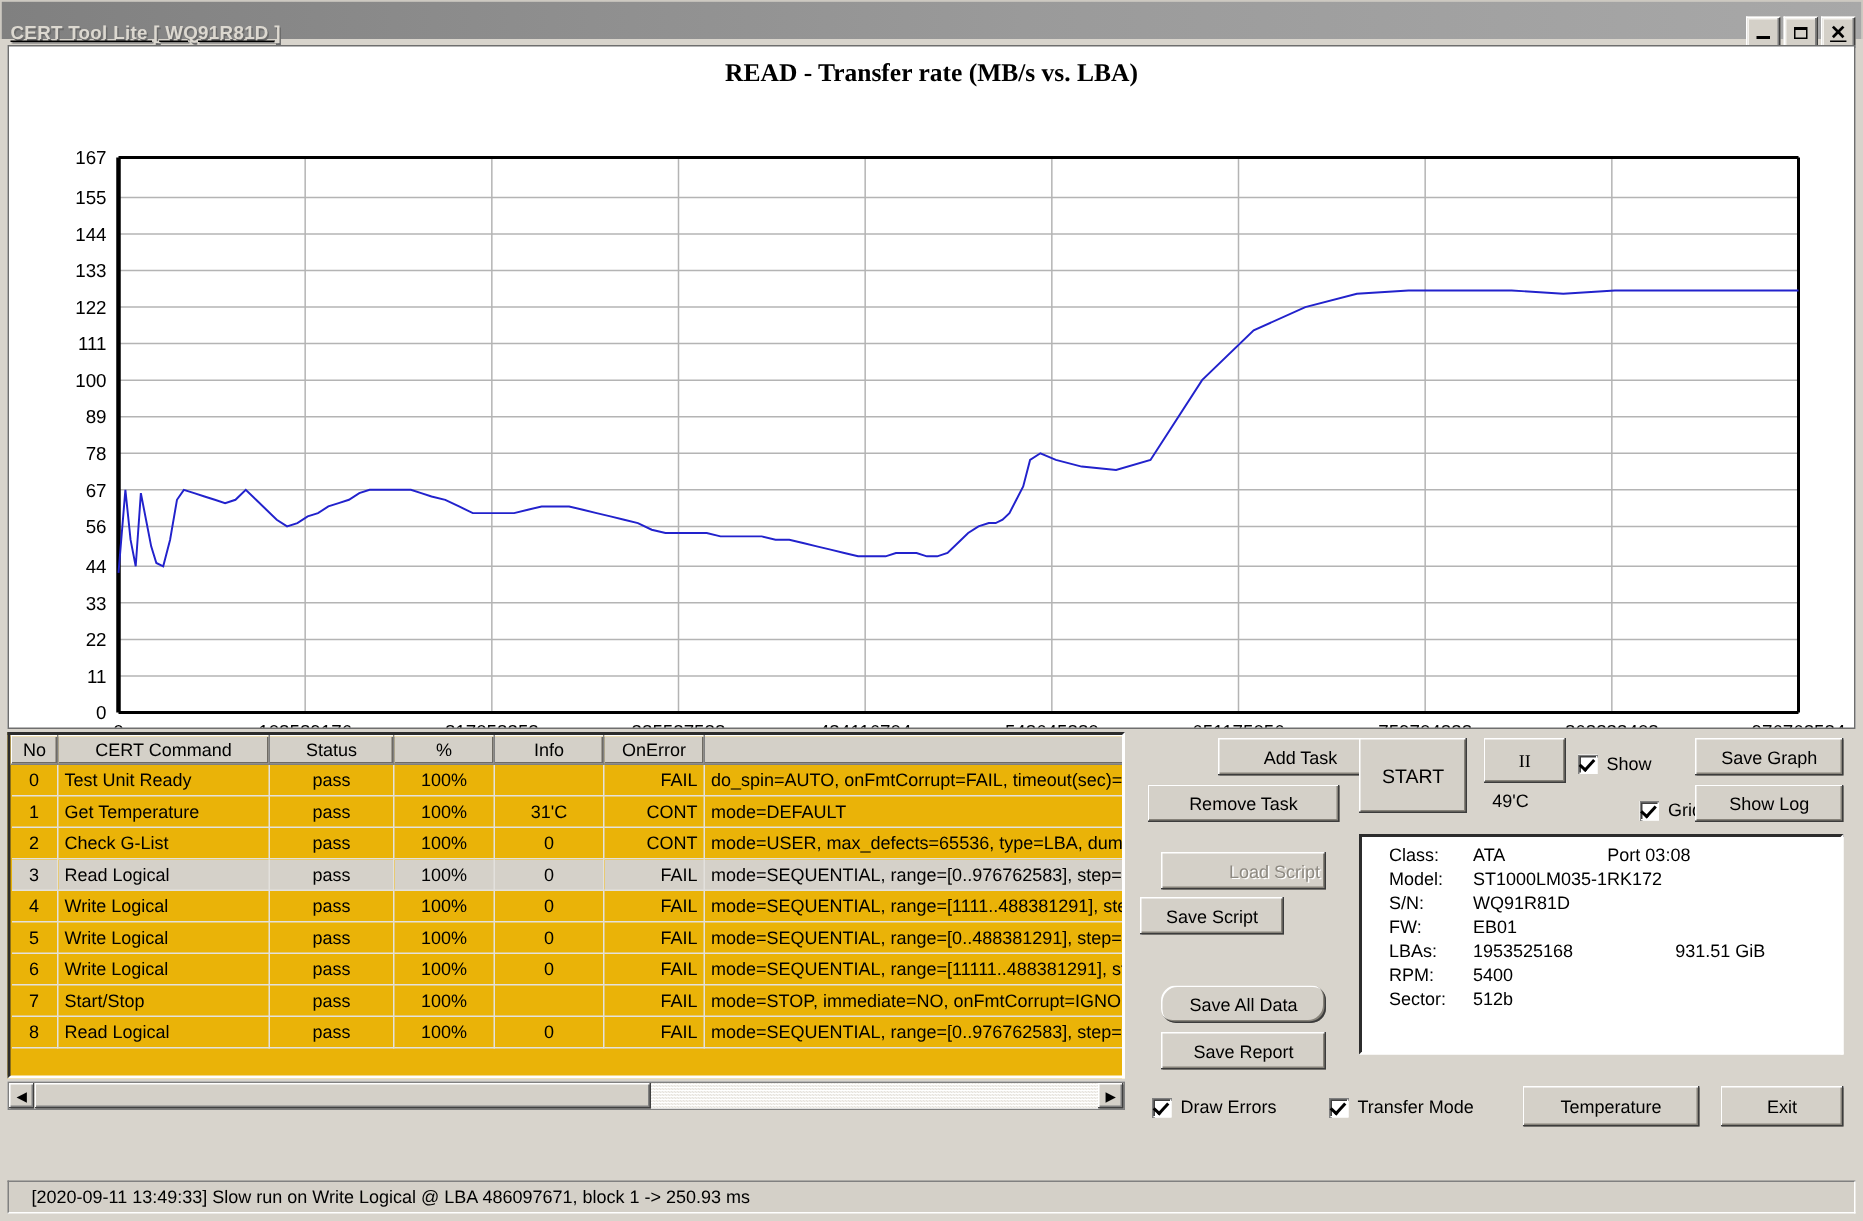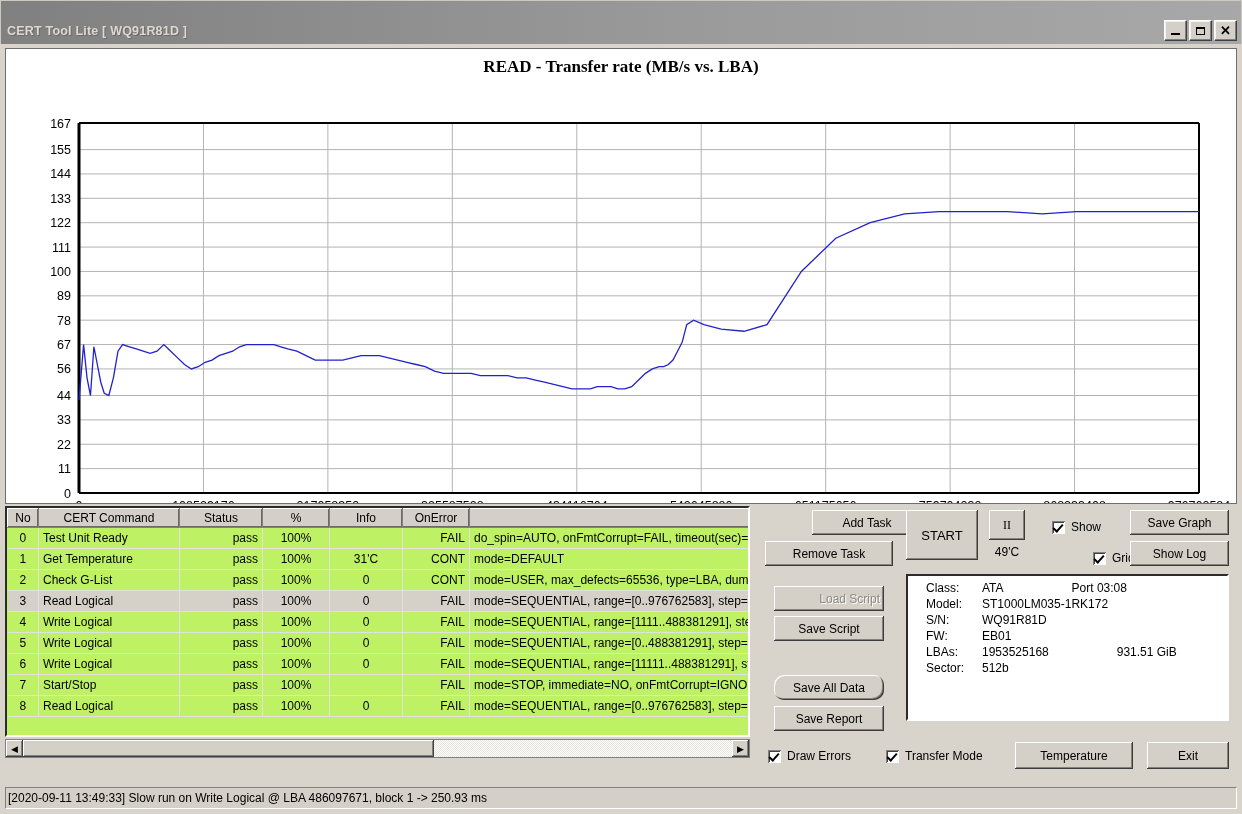--- a/index.html
+++ b/index.html
@@ -15,28 +15,29 @@
   .window {
     width: 1242px; height: 814px;
     background: #d8d4cc;
     box-sizing: border-box;
     display: flex;
     flex-direction: column;
     position: relative;
   }
   
   .titlebar {
-    height: 44px;
+    height: 26px;
     background: linear-gradient(to right, #808080 0%, #9a9a9a 55%, #a8a8a8 100%);
     display: flex;
     align-items: center;
     padding: 16px 2px 0 6px;
     box-sizing: border-box;
     border: 1px solid #cdc9c1;
     border-bottom: none;
+    text-decoration: underline;
   }
   .titlebar .title {
     color: #dcd8d0;
     font-weight: bold;
     font-size: 12.5px;
     letter-spacing: .2px;
     flex: 1;
     text-shadow: 1px 1px 0 #6a6a6a;
   }
   .winbtns { display: flex; gap: 2px; padding-right: 2px;}
@@ -92,21 +93,21 @@
     flex: 1;
     padding: 0 5px 0 5px;
     box-sizing: border-box;
     gap: 6px;
   }
   .left-col { width: 745px; display: flex; flex-direction: column; }
   .right-col { flex: 1; display: flex; flex-direction: column; position: relative;}
 
   
   .tablewrap {
-    background: #bef264;
+    background: #eab308;
     border: 2px inset #f0f0f0;
     border-color: #808080 #ffffff #ffffff #808080;
     height: 231px;
     box-sizing: border-box;
     overflow: hidden;
     position: relative;
   }
   table.tasks { border-collapse: collapse; width: 1090px; table-layout: fixed; }
   table.tasks th {
     background: #d4d0c8;
@@ -127,21 +128,21 @@
     height: 20px;
     font-size: 12px;
     padding: 0 4px;
     color: #000;
     white-space: nowrap;
     overflow: hidden;
   }
   table.tasks tr.sel td { background: #d5d1c9; }
   .c-no { width: 26px; text-align: center;}
   .c-cmd { width: 136px; text-align: left;}
-  .c-status { width: 78px; text-align: right;}
+  .c-status { width: 78px; text-align: center;}
   .c-pct { width: 62px; text-align: center;}
   .c-info { width: 68px; text-align: center;}
   .c-err { width: 62px; text-align: right;}
   .c-set { width: 650px; text-align: left;}
 
   
   .hscroll {
     height: 19px;
     margin-top: 2px;
     display: flex;
@@ -215,21 +216,21 @@
 
   
   .statusbar {
     margin: 3px 5px 5px 5px;
     height: 22px;
     background: #d4d0c8;
     border: 1px solid #808080;
     border-right-color: #ffffff;
     border-bottom-color: #ffffff;
     display: flex; align-items: center;
-    padding: 0 2px;
+    padding: 0 15px;
     font-size: 12px;
     color: #000;
     box-sizing: border-box;
   }
   .abs { position: absolute; }
 </style>
 </head>
 <body>
 
 <div class="window">
@@ -418,26 +419,26 @@
         </div>
         <div class="sb-btn">▶</div>
       </div>
     </div>
 
     <div class="right-col">
 
       <button class="btn abs" style="left:18px; top:4px; width:110px;margin-left:38px;">Add Task</button>
       <button class="btn abs" style="left:9px; top:35px; width:128px;">Remove Task</button>
       <button class="btn abs disabled" style="left:18px; top:80px; width:110px;text-align:right;">Load Script</button>
-      <button class="btn abs" style="left:18px; top:110px; width:110px;">Save Script</button>
+      <button class="btn abs" style="left:4px; top:110px; width:96px;">Save Script</button>
       <button class="btn abs" style="left:18px; top:169px; width:110px;border-radius:10px;">Save All Data</button>
       <button class="btn abs" style="left:18px; top:200px; width:110px;">Save Report</button>
 
       <button class="btn abs" style="left:150px; top:4px; width:72px; height:50px; font-size:13px;">START</button>
-      <button class="btn abs" style="left:233px; top:4px; width:36px; height:30px; font-size:12px; font-family:'Liberation Serif',serif;">II</button>
+      <button class="btn abs" style="left:233px; top:4px; width:55px; height:30px; font-size:12px; font-family:'Liberation Serif',serif;">II</button>
       <div class="abs" style="left:233px; top:39px; width:36px; text-align:center; font-size:12px;">49'C</div>
 
       <div class="cb abs" style="left:296px; top:14px;">
         <span class="box checked"></span>
         <span>Show</span>
       </div>
       <div class="cb abs" style="left:296px; top:45px;margin-left:41px;">
         <span class="box checked"></span>
         <span>Grid</span>
       </div>
@@ -460,20 +461,24 @@
           <span class="info-val">WQ91R81D</span>
         </div>
         <div class="info-line">
           <span class="info-key">FW:</span>
           <span class="info-val">EB01</span>
         </div>
         <div class="info-line">
           <span class="info-key">LBAs:</span>
           <span class="info-val">1953525168</span>
           <span class="info-val2">931.51 GiB</span>
+        </div>
+        <div class="info-line">
+          <span class="info-key">RPM:</span>
+          <span class="info-val">5400</span>
         </div>
         <div class="info-line">
           <span class="info-key">Sector:</span>
           <span class="info-val">512b</span>
         </div>
       </div>
 
       <div class="cb abs" style="left:12px; top:243px;">
         <span class="box checked"></span>
         <span>Draw Errors</span>

